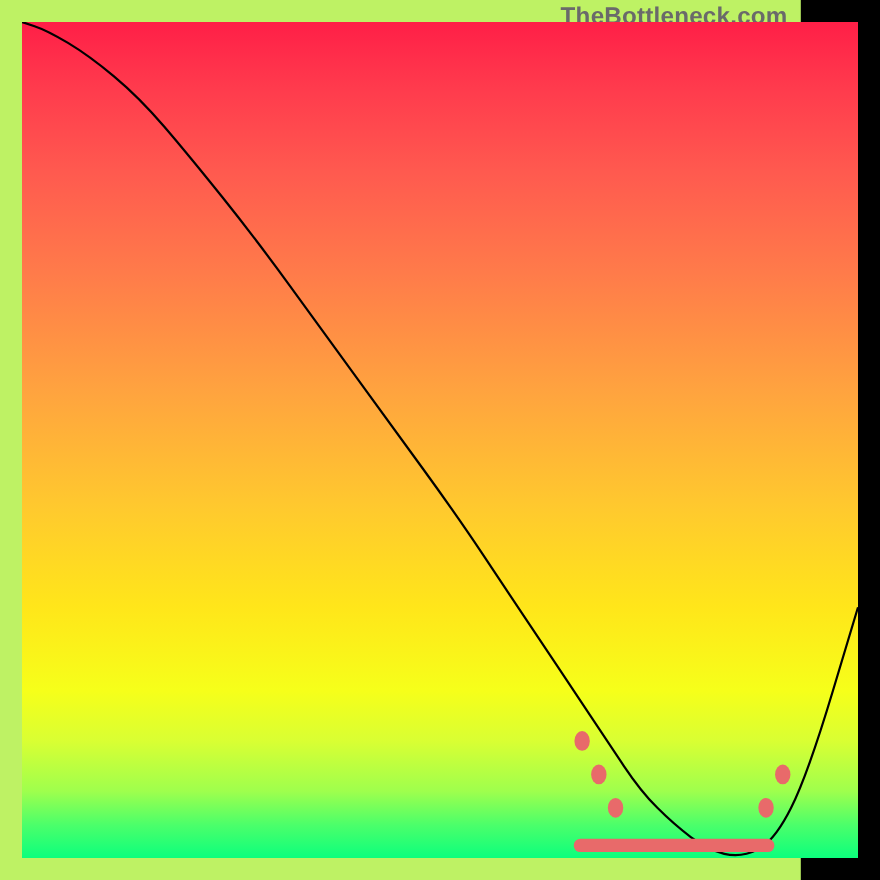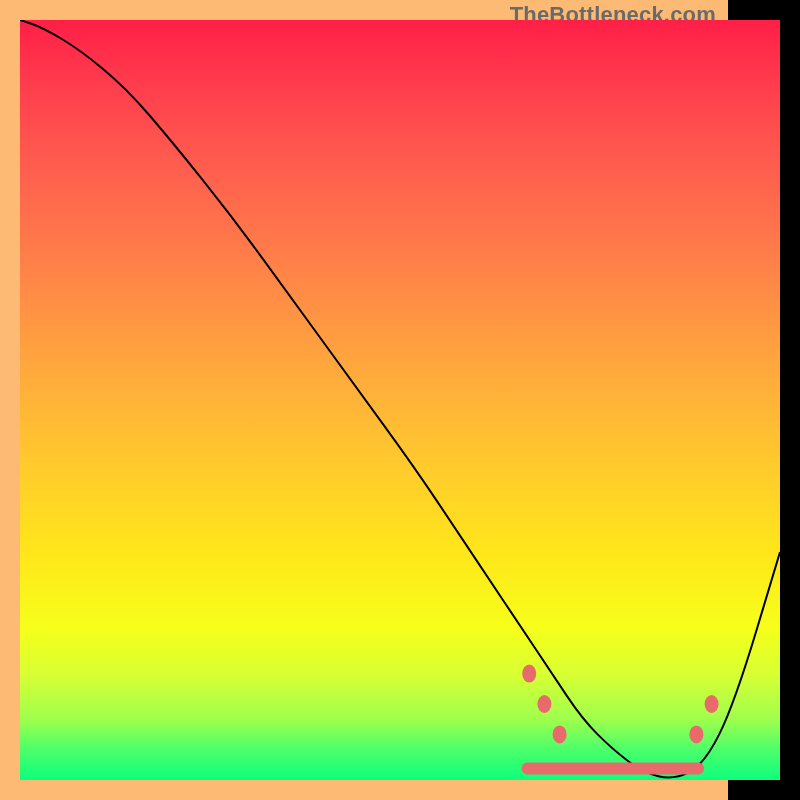--- a/index.html
+++ b/index.html
@@ -1,21 +1,21 @@
 <!DOCTYPE html>
 <html><head>
 <meta charset="utf-8">
 <style>
   * { margin: 0; padding: 0; box-sizing: border-box; }
   html, body { width: 800px; height: 800px; overflow: hidden; background: #000; }
   .frame {
     position: relative;
     width: 728px;
     height: 800px;
-    background: #fdba74;
+    background: #bef264;
   }
   .watermark {
     position: absolute;
     top: 2px;
     right: 12px;
     font-family: Arial, Helvetica, sans-serif;
     font-size: 22px;
     font-weight: 600;
     color: #6a6a6a;
     letter-spacing: 0.2px;

